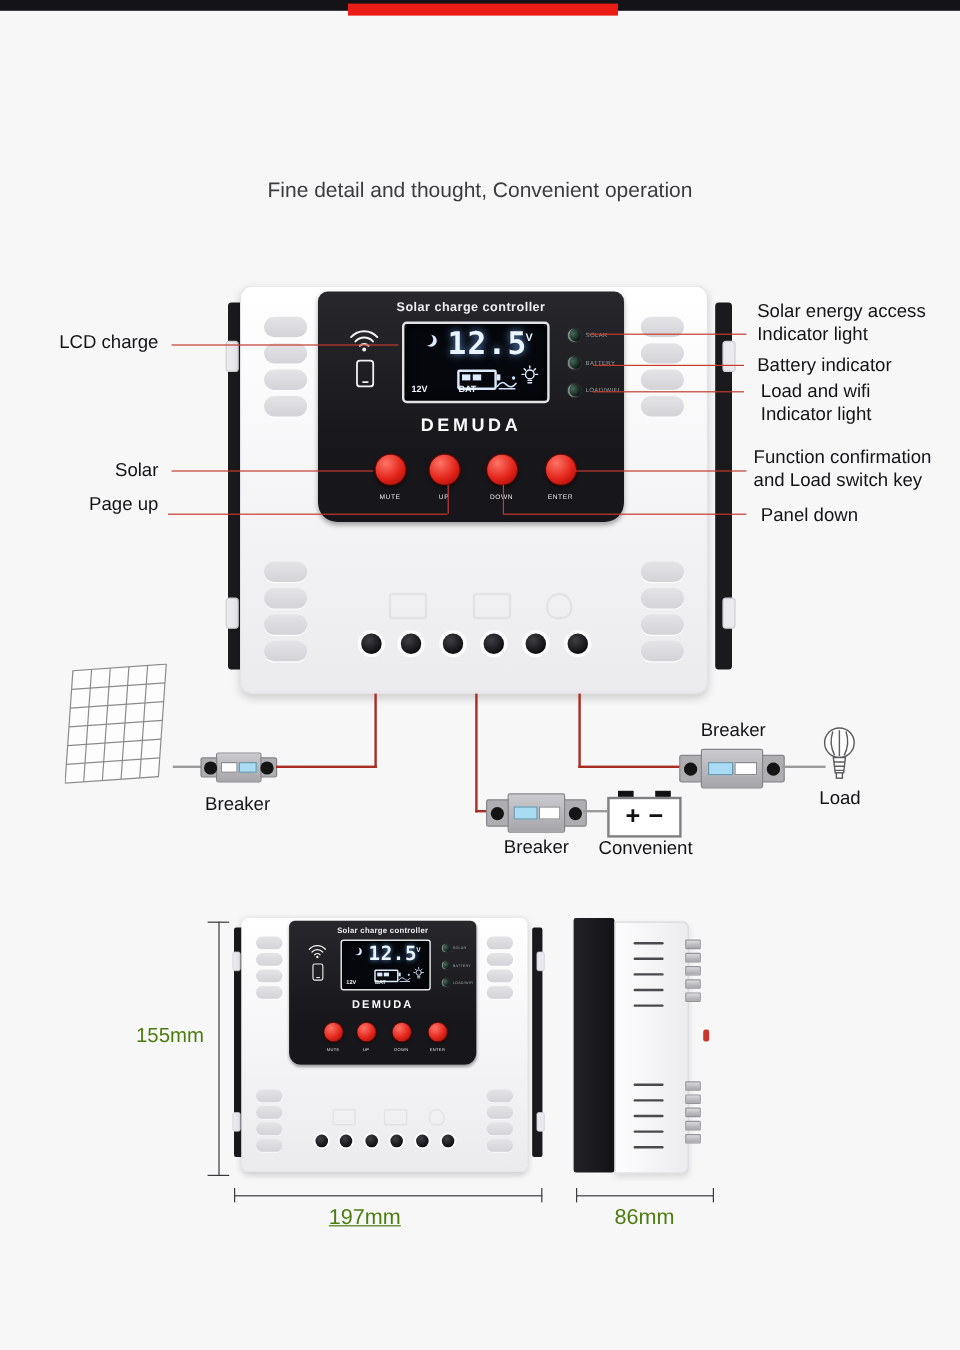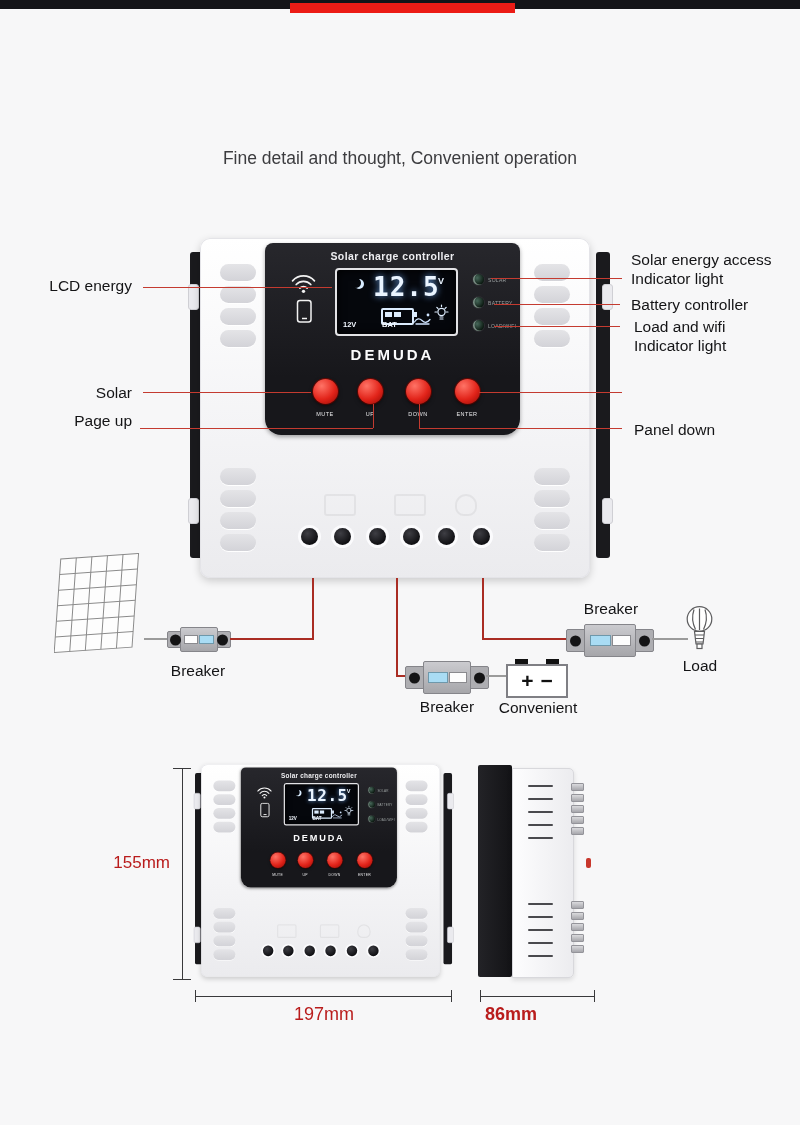--- a/index.html
+++ b/index.html
@@ -120,30 +120,30 @@
   .slines{position:absolute;left:52px;}
   .slines i{display:block;width:25px;height:2px;margin-bottom:11px;background:#4a4a4e;border-radius:1px;}
   .sl1{top:22px;} .sl2{top:140px;}
   .teeth{position:absolute;left:95px;}
   .teeth i{display:block;width:13px;height:8px;margin-bottom:3px;box-sizing:border-box;
            background:linear-gradient(180deg,#dadadd,#a7a7ac);border:1px solid #94949a;border-radius:1px;}
   .t1{top:20px;} .t2{top:138px;}
   .side-dot{position:absolute;left:110px;top:95px;width:5px;height:10px;background:#c8372c;border-radius:2px;}
   
   .dim{position:absolute;background:#3a3a3c;}
-  .dim-label{position:absolute;font-size:17px;color:#b91c1c;}
+  .dim-label{position:absolute;font-size:17px;color:#4d7c0f;}
   .d-v{left:182px;top:768px;width:1px;height:212px;}
   .d-vt1{left:173px;top:768px;width:18px;height:1px;} .d-vt2{left:173px;top:979px;width:18px;height:1px;}
   .d-h1{left:195px;top:996px;width:257px;height:1px;}
   .d-h1t1{left:195px;top:990px;width:1px;height:12px;} .d-h1t2{left:451px;top:990px;width:1px;height:12px;}
   .d-h2{left:480px;top:996px;width:115px;height:1px;}
   .d-h2t1{left:480px;top:990px;width:1px;height:12px;} .d-h2t2{left:594px;top:990px;width:1px;height:12px;}
   .d155{left:88px;top:853px;width:82px;text-align:right;}
-  .d197{left:274px;top:1004px;width:100px;text-align:center;font-size:18px;}
-  .d86{left:461px;top:1004px;width:100px;text-align:center;font-size:18px;font-weight:bold;}
+  .d197{left:274px;top:1004px;width:100px;font-size:18px;text-decoration:underline;}
+  .d86{left:487px;top:1004px;width:100px;text-align:center;font-size:18px;}
 </style>
 </head>
 <body>
 
 <div class="page">
 
   <div class="topbar"></div>
   <div class="topbar-accent"></div>
   <div class="subtitle">Fine detail and thought, Convenient operation</div>
 
@@ -237,28 +237,30 @@
     <div class="emboss e3"></div>
     <i class="screw" style="left:101px"></i>
     <i class="screw" style="left:134px"></i>
     <i class="screw" style="left:169px"></i>
     <i class="screw" style="left:203px"></i>
     <i class="screw" style="left:238px"></i>
     <i class="screw" style="left:273px"></i>
   </div>
 </div>
 
-  <div class="c-label c-left cl-lcd">LCD energy</div>
+  <div class="c-label c-left cl-lcd">LCD charge</div>
   <div class="c-label c-left cl-menu">Solar</div>
   <div class="c-label c-left cl-pageup">Page up</div>
   <div class="c-label cr-solar">Solar energy access
 Indicator light</div>
-  <div class="c-label cr-batt">Battery controller</div>
+  <div class="c-label cr-batt">Battery indicator</div>
   <div class="c-label cr-load">Load and wifi
 Indicator light</div>
+  <div class="c-label cr-func">Function confirmation
+and Load switch key</div>
   <div class="c-label cr-pagedown">Panel down</div>
 
   <div class="cline l-lcd"></div>
   <div class="cline l-menu"></div>
   <div class="cline l-pageup"></div>
   <div class="cline v l-pageup-v"></div>
   <div class="cline l-solar"></div>
   <div class="cline l-batt"></div>
   <div class="cline l-load"></div>
   <div class="cline l-func"></div>

